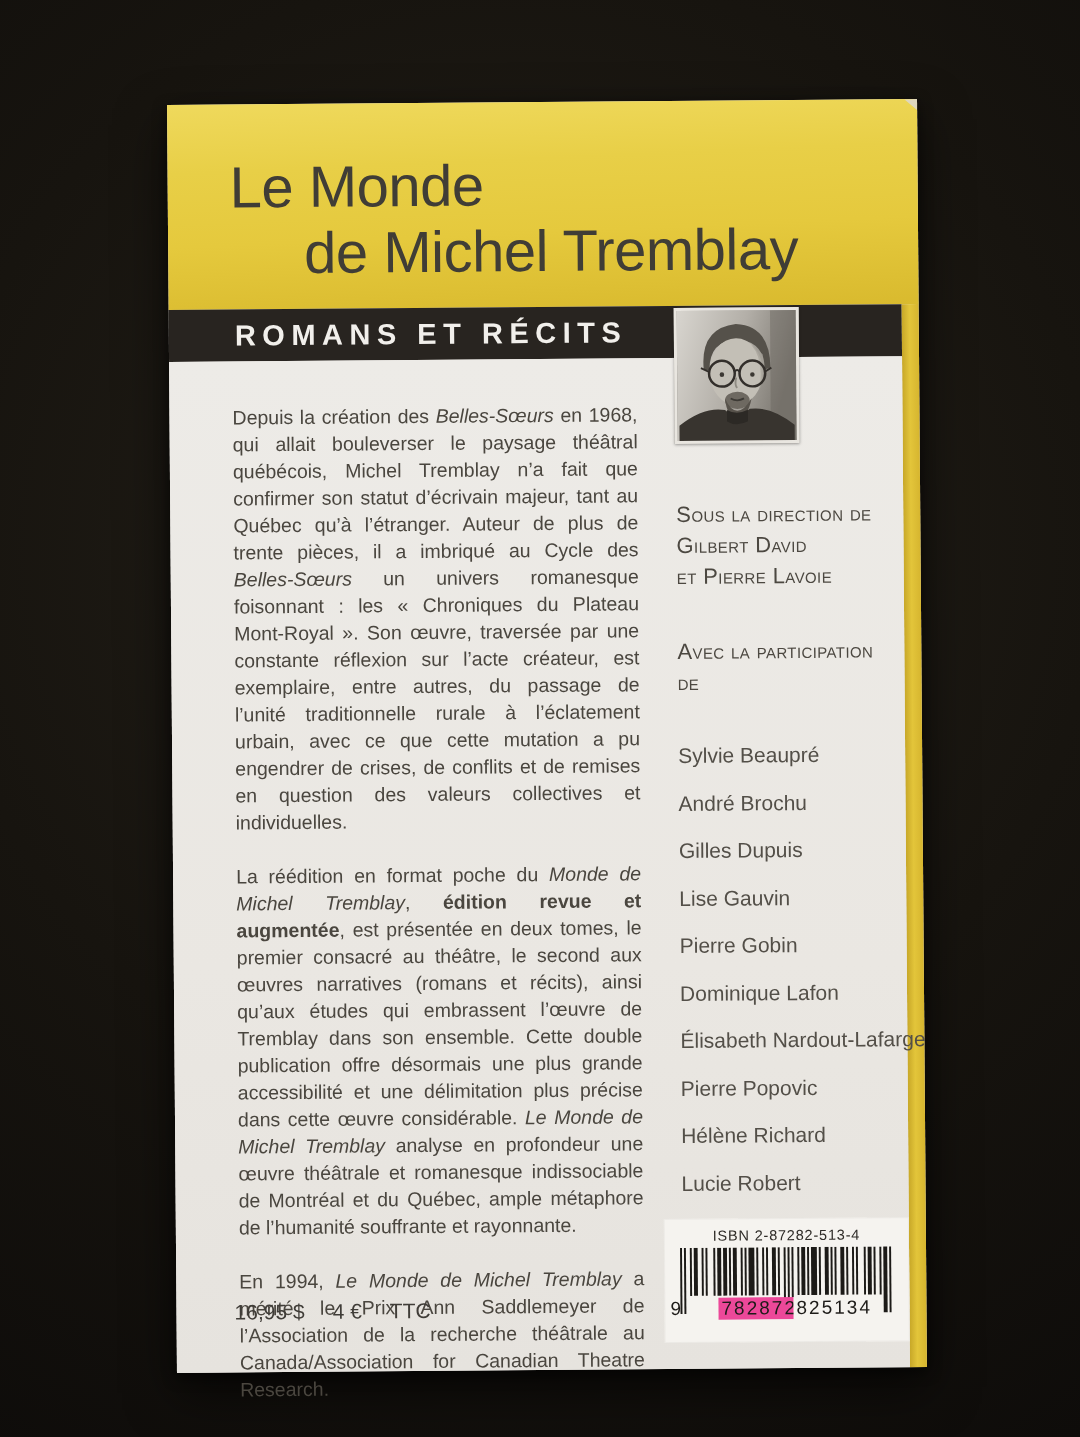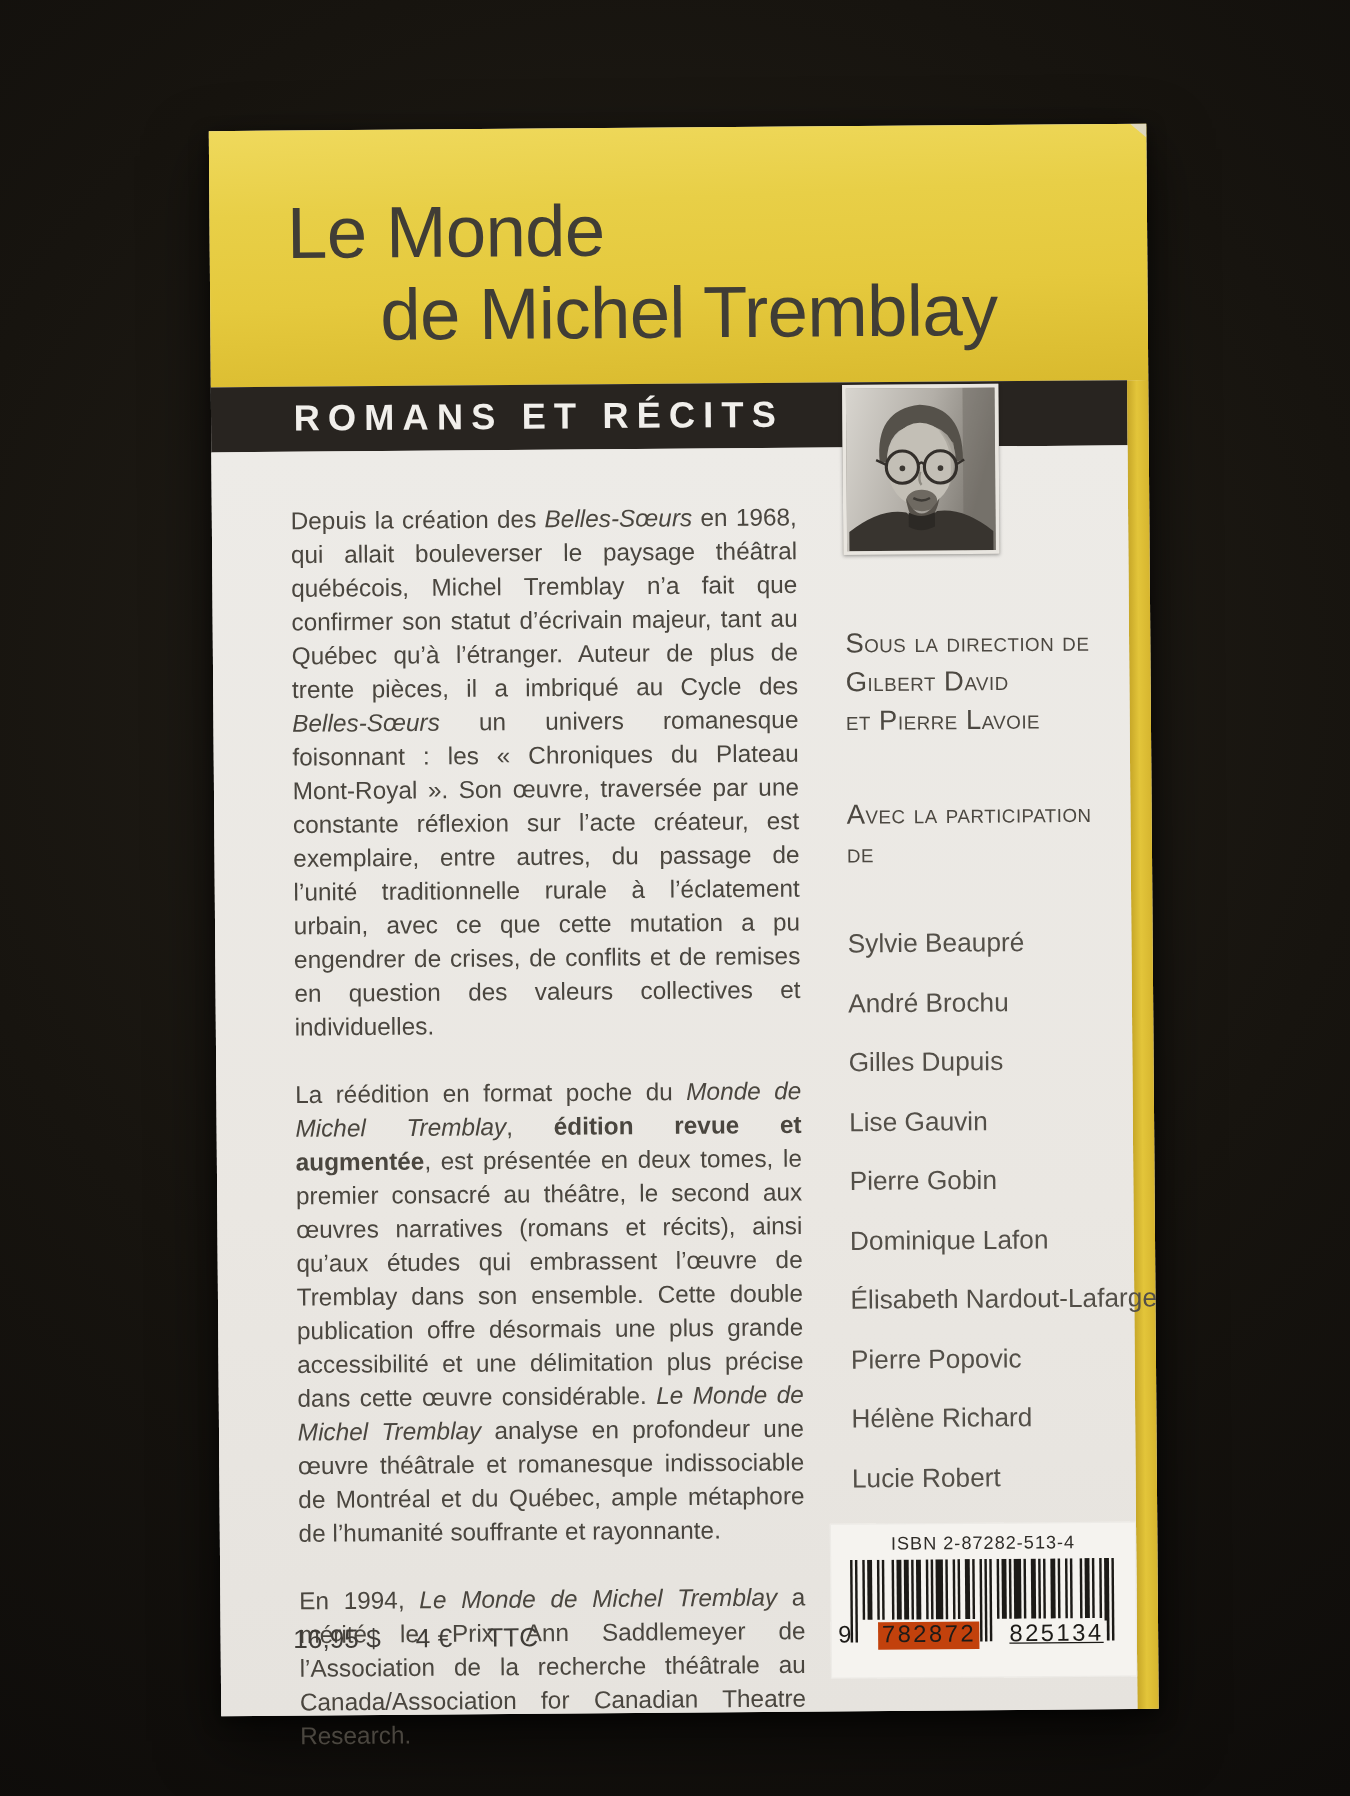--- a/index.html
+++ b/index.html
@@ -92,22 +92,22 @@
     text-align:center;margin-top:9px;font-size:14.5px;font-weight:500;
     letter-spacing:.8px;color:#2f2c28;
   }
   .barcode{position:relative;width:225px;height:78px;margin:4px auto 0 auto;}
   .barcode svg{position:absolute;left:0;top:0;}
   .bc-digit{
     position:absolute;top:50px;font-size:19px;letter-spacing:2px;color:#1d1b18;
     background:transparent;
   }
   .bc-prefix{left:-4px;}
-  .bc-g1{left:28px;background:#c2410c;padding:0 3px;}
-  .bc-g2{left:130px;background:#f5f3ef;padding:0 3px;text-decoration:underline;}
+  .bc-g1{left:44px;background:#ec4899;padding:0 3px;}
+  .bc-g2{left:119px;background:#f5f3ef;padding:0 3px;}
 
   
   .price-row{
     position:absolute;left:58px;top:1196px;display:flex;gap:28px;
     color:#403d38;font-size:21px;
   }
 </style>
 </head>
 <body style="--band-yellow: #e5c93d; --band-black: #282420; --cover-white: #eae7e3; --text-gray: #4a463f;">
 

